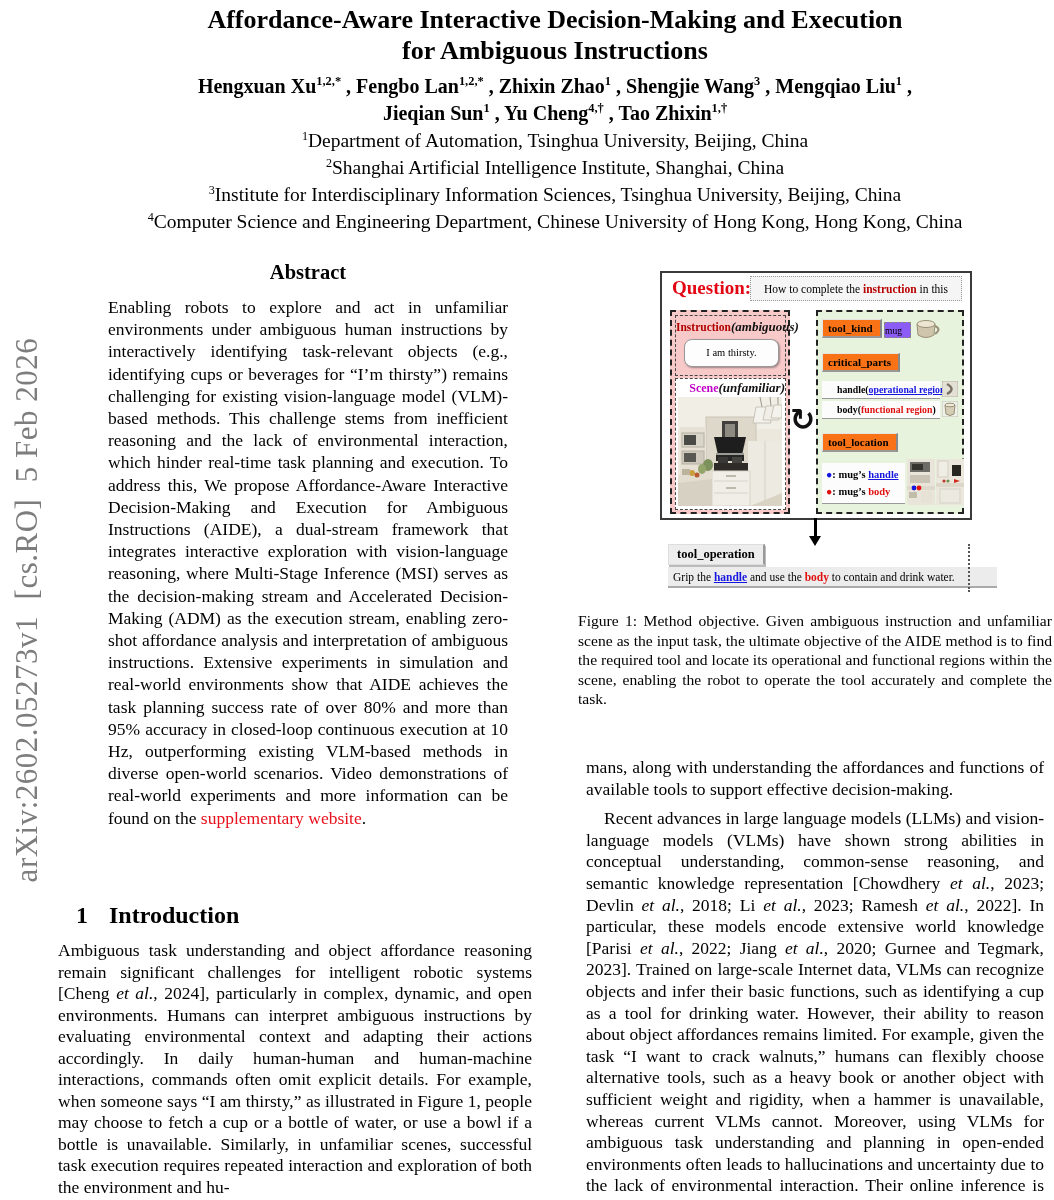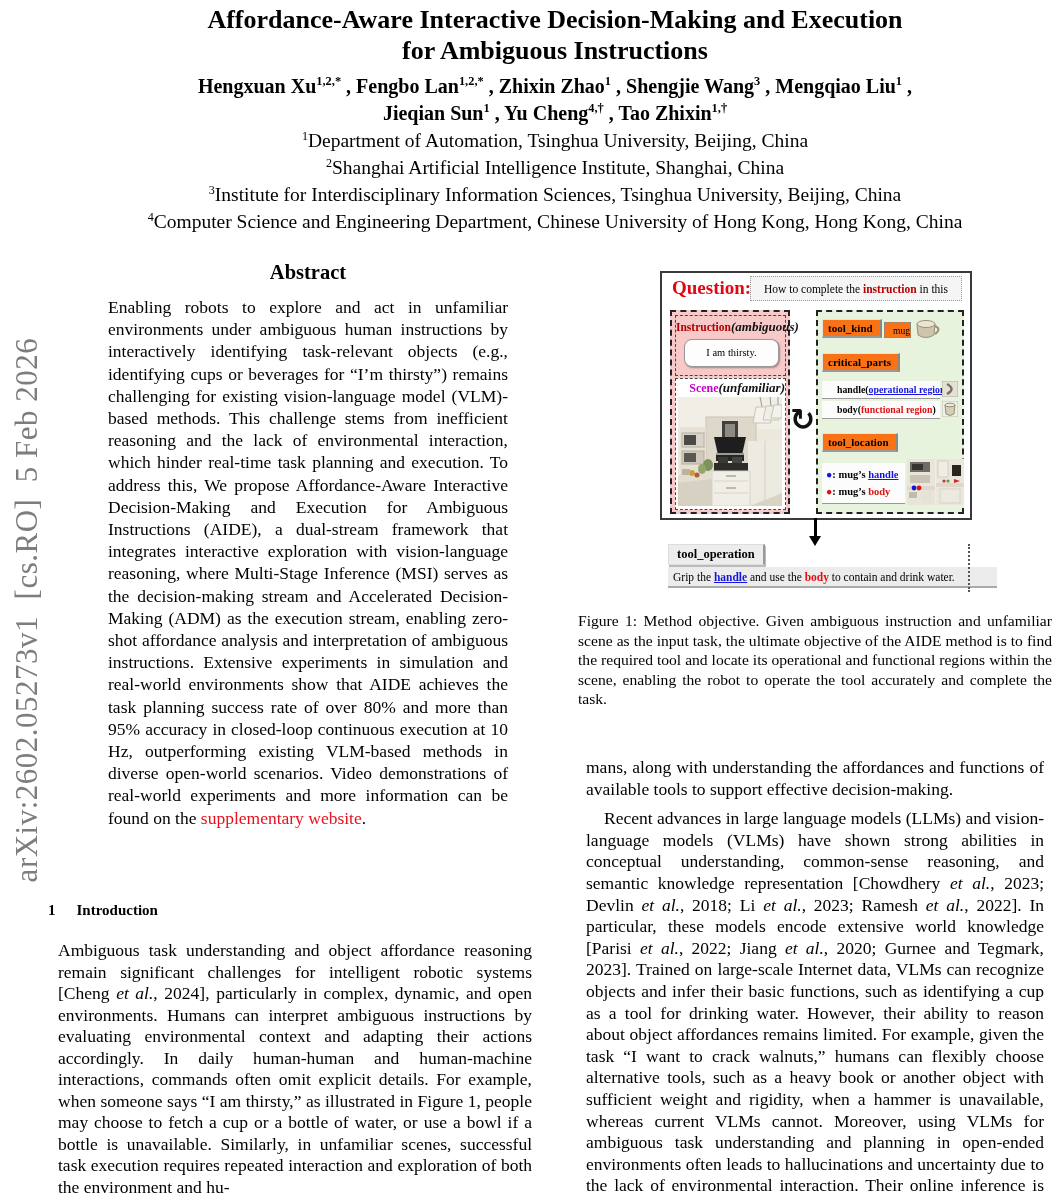--- a/index.html
+++ b/index.html
@@ -16,21 +16,21 @@
   .auth{font-size:20px;font-weight:bold;line-height:27px;}
   .auth:nth-of-type(3){margin-top:7px;}
   .affil{font-size:19.5px;line-height:27px;}
   .sup{vertical-align:super;font-size:62%;line-height:0;font-weight:inherit;}
 
   
   .abs-head{position:absolute;left:108px;top:261px;width:400px;text-align:center;
             font-size:20.5px;font-weight:bold;}
   .abs-body{position:absolute;left:108px;top:296px;width:400px;text-align:justify;
             font-size:17.5px;line-height:22.2px;}
-  .sec-head{position:absolute;left:48px;top:902px;font-size:15px;font-weight:bold;}
+  .sec-head{position:absolute;left:76px;top:902px;font-size:24px;font-weight:bold;}
   .sec-num{display:inline-block;margin-right:21px;}
   .intro-body{position:absolute;left:58px;top:940px;width:474px;text-align:justify;
               font-size:17.5px;line-height:21.5px;}
 
   
   .it{font-style:italic;}
   .bi{font-weight:bold;font-style:italic;}
   .redlink{color:#e8101c;}
   .qred{color:#b70000;font-weight:bold;}
   .qmag{color:#b400c8;font-weight:bold;}
@@ -57,22 +57,22 @@
   .scene-title{text-align:right;font-size:12px;font-weight:bold;color:#c000c8;height:17px;line-height:17px;}
   .scene-img{position:absolute;left:2px;top:18px;}
   .rotate{position:absolute;left:128px;top:129px;font-size:30px;font-weight:bold;color:#111;
           font-family:"DejaVu Sans",sans-serif;}
   .panel-green{position:absolute;left:154px;top:37px;width:148px;height:204px;background:#e8f3de;
                border:2px dashed #222;box-sizing:border-box;}
   .glabel{position:absolute;background:#f97316;font-weight:bold;font-size:11px;
           padding:2px 7px 2px 5px;border:1px solid #e3e3e3;border-right:2px solid #888;
           border-bottom:2px solid #999;}
   .lk{left:4px;top:7px;} .lc{left:4px;top:41px;} .ll{left:4px;top:121px;}
-  .mug-box{position:absolute;left:66px;top:10px;width:27px;height:16px;background:#f97316;
-           border:1px dashed #888;font-size:9.5px;text-align:right;line-height:16px;box-sizing:border-box;}
+  .mug-box{position:absolute;left:66px;top:10px;width:27px;height:16px;background:#8b5cf6;
+           border:1px dashed #888;font-size:9.5px;text-align:left;line-height:16px;box-sizing:border-box;}
   .mug-icon{position:absolute;left:97px;top:6px;}
   .crow{position:absolute;left:4px;width:118px;height:18px;background:#fcfcfc;
         border-bottom:1.5px solid #999;font-size:9.8px;font-weight:bold;line-height:18px;
         padding-left:15px;box-sizing:border-box;white-space:nowrap;}
   .rh{top:69px;} .rb{top:89px;}
   .cicon{position:absolute;left:124px;} .ih{top:69px;} .ib{top:89px;}
   .loc-box{position:absolute;left:4px;top:151px;width:83px;height:41px;background:#fcfcfc;
            border-bottom:1.5px solid #999;font-size:10.5px;font-weight:bold;
            padding:3px 0 0 4px;box-sizing:border-box;line-height:17px;white-space:nowrap;}
   .thumb1{position:absolute;left:89px;top:147px;}

